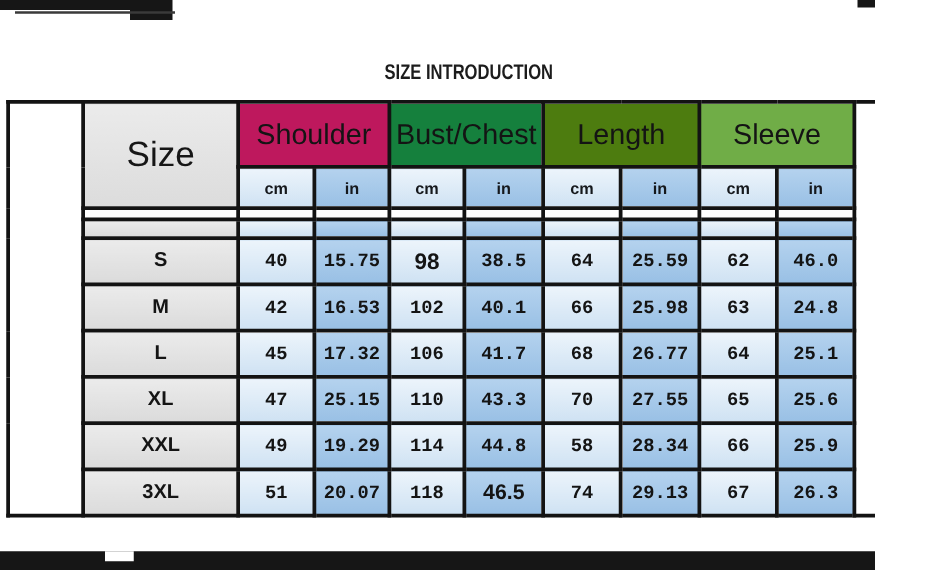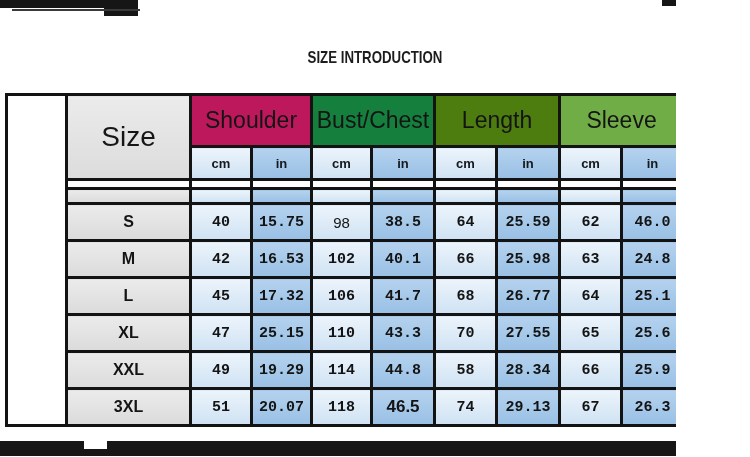--- a/index.html
+++ b/index.html
@@ -1,48 +1,48 @@
 <!DOCTYPE html>
 <html><head>
 <meta charset="utf-8">
 <style>
   html,body{margin:0;padding:0;background:#fff;}
   .page{position:relative;width:676px;height:457px;background:#ffffff;overflow:hidden;
-        font-family:"Liberation Sans",sans-serif;color:#111;}
+        font-family:"Liberation Sans",sans-serif;color:#111;padding-left:24px;}
 
   
   .edge{position:absolute;background:#161616;}
   .edge-top-bar{left:0;top:0;width:138px;height:8px;}
   .edge-top-tab{left:104px;top:8px;width:34px;height:8px;}
   .edge-top-line{left:12px;top:9px;width:128px;height:2px;background:#3a3a3a;}
   .edge-top-nub{right:0;top:0;width:14px;height:6px;}
   .edge-bottom-bar{left:0;top:441px;width:750px;height:15px;}
   .edge-bottom-notch{position:absolute;left:84px;top:441px;width:23px;height:8px;background:#ffffff;}
 
   .title{position:absolute;top:48px;left:0;width:750px;text-align:center;
          font-size:17px;font-weight:700;letter-spacing:0;color:#1c1c1c;
          transform:scaleX(.78);}
 
-  table.size{position:absolute;left:5px;top:93px;border-collapse:collapse;
+  table.size{position:absolute;left:5px;top:80px;border-collapse:collapse;
              table-layout:fixed;width:740px;}
   table.size td{border:3px solid #131313;text-align:center;vertical-align:middle;
                 padding:0;overflow:hidden;}
 
   .edgecol{background:#ffffff;}
   .sizehead{background:linear-gradient(180deg,#ebebeb,#dcdcdc);
             font-size:28px;font-weight:400;color:#161616;}
   .ghead{font-size:23px;font-weight:400;color:#141414;}
   .unit{font-size:13px;font-weight:700;color:#15181c;}
   .light{background:linear-gradient(180deg,#ecf4fb,#cfe2f3);}
   .mid{background:linear-gradient(180deg,#b4d2ee,#99c0e5);}
   .grayc{background:linear-gradient(180deg,#ebebeb,#dbdbdb);}
   .white{background:#ffffff;}
   .sizecell{font-size:16px;font-weight:700;color:#141414;}
   .val{font-family:"Liberation Mono",monospace;font-weight:700;font-size:15px;color:#141414;margin-left:48px;}
-  .val-big{font-family:"Liberation Sans",sans-serif;font-weight:400;font-size:15px;}
+  .val-big{font-family:"Liberation Sans",sans-serif;font-weight:700;font-size:18px;}
   .val-med{font-family:Liberation Sans, sans-serif;font-weight:600;font-size:17px;}
 
   tr.hrow td{height:49px;}
   tr.urow td{height:30px;}
   tr.wrow td{height:6px;}
   tr.crow td{height:12px;}
   tr.drow td{height:34px;}
 </style>
 </head>
 <body>

